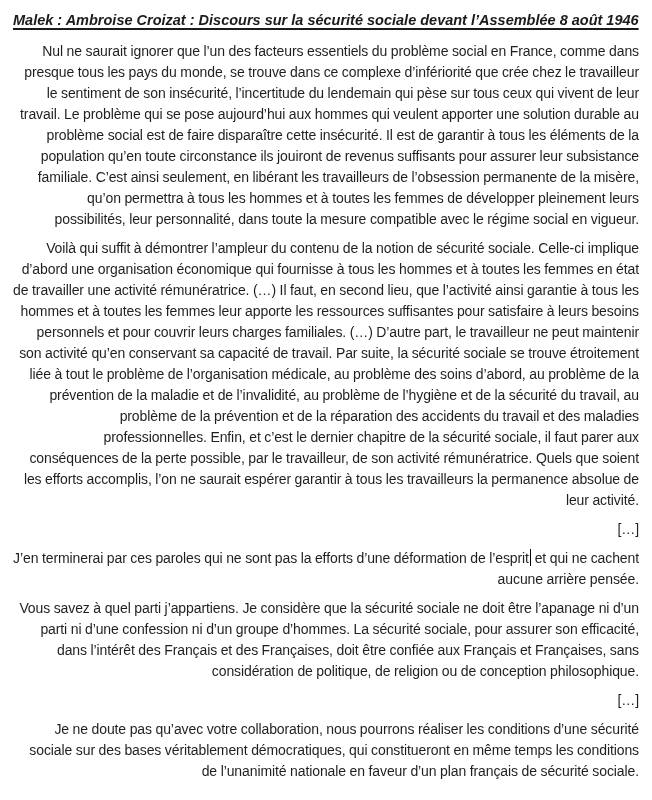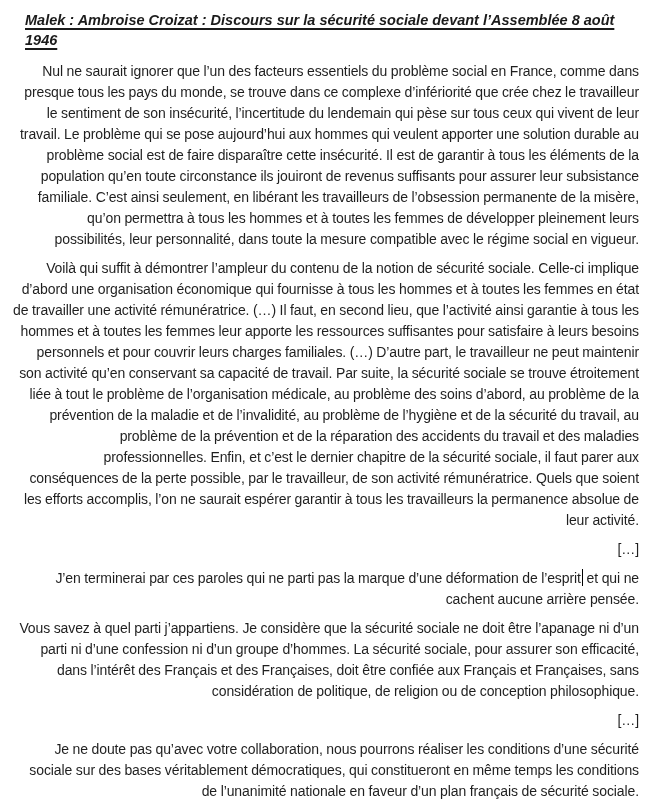--- a/index.html
+++ b/index.html
@@ -18,21 +18,21 @@
   }
   .doc-canvas {
     box-sizing: border-box;
     width: 652px;
     min-height: 800px;
     padding: 10px 13px 24px 13px;
     background: #ffffff;
     cursor: text;
   }
   .doc-title {
-    margin: 0 0 11px 12px;
+    margin: 0 0 11px 0;
     font-size: 14.5px;
     line-height: 20px;
     font-weight: bold;
     font-style: italic;
     color: #1b1b1b;
     text-decoration: underline;
     text-decoration-thickness: 1.5px;
     text-underline-offset: 3px;
   }
   .doc-par {
@@ -62,21 +62,21 @@
 <div class="doc-canvas">
 
   <h1 class="doc-title">Malek : Ambroise Croizat : Discours sur la sécurité sociale devant l’Assemblée 8 août 1946</h1>
 
   <p class="doc-par">Nul ne saurait ignorer que l’un des facteurs essentiels du problème social en France, comme dans presque tous les pays du monde, se trouve dans ce complexe d’infériorité que crée chez le travailleur le sentiment de son insécurité, l’incertitude du lendemain qui pèse sur tous ceux qui vivent de leur travail. Le problème qui se pose aujourd’hui aux hommes qui veulent apporter une solution durable au problème social est de faire disparaître cette insécurité. Il est de garantir à tous les éléments de la population qu’en toute circonstance ils jouiront de revenus suffisants pour assurer leur subsistance familiale. C’est ainsi seulement, en libérant les travailleurs de l’obsession permanente de la misère, qu’on permettra à tous les hommes et à toutes les femmes de développer pleinement leurs possibilités, leur personnalité, dans toute la mesure compatible avec le régime social en vigueur.</p>
 
   <p class="doc-par">Voilà qui suffit à démontrer l’ampleur du contenu de la notion de sécurité sociale. Celle-ci implique d’abord une organisation économique qui fournisse à tous les hommes et à toutes les femmes en état de travailler une activité rémunératrice. (…) Il faut, en second lieu, que l’activité ainsi garantie à tous les hommes et à toutes les femmes leur apporte les ressources suffisantes pour satisfaire à leurs besoins personnels et pour couvrir leurs charges familiales. (…) D’autre part, le travailleur ne peut maintenir son activité qu’en conservant sa capacité de travail. Par suite, la sécurité sociale se trouve étroitement liée à tout le problème de l’organisation médicale, au problème des soins d’abord, au problème de la prévention de la maladie et de l’invalidité, au problème de l’hygiène et de la sécurité du travail, au problème de la prévention et de la réparation des accidents du travail et des maladies professionnelles. Enfin, et c’est le dernier chapitre de la sécurité sociale, il faut parer aux conséquences de la perte possible, par le travailleur, de son activité rémunératrice. Quels que soient les efforts accomplis, l’on ne saurait espérer garantir à tous les travailleurs la permanence absolue de leur activité.</p>
 
   <p class="doc-par">[…]</p>
 
-  <p class="doc-par"><span>J’en terminerai par ces paroles qui ne parti pas la marque d’une déformation de l’esprit</span><span class="caret"></span><span> et qui ne cachent aucune arrière pensée.</span></p>
+  <p class="doc-par"><span>J’en terminerai par ces paroles qui ne sont pas la efforts d’une déformation de l’esprit</span><span class="caret"></span><span> et qui ne cachent aucune arrière pensée.</span></p>
 
   <p class="doc-par">Vous savez à quel parti j’appartiens. Je considère que la sécurité sociale ne doit être l’apanage ni d’un parti ni d’une confession ni d’un groupe d’hommes. La sécurité sociale, pour assurer son efficacité, dans l’intérêt des Français et des Françaises, doit être confiée aux Français et Françaises, sans considération de politique, de religion ou de conception philosophique.</p>
 
 
   <p class="doc-par">[…]</p>
 
   <p class="doc-par">Je ne doute pas qu’avec votre collaboration, nous pourrons réaliser les conditions d’une sécurité sociale sur des bases véritablement démocratiques, qui constitueront en même temps les conditions de l’unanimité nationale en faveur d’un plan français de sécurité sociale.</p>
 
 </div>
 

